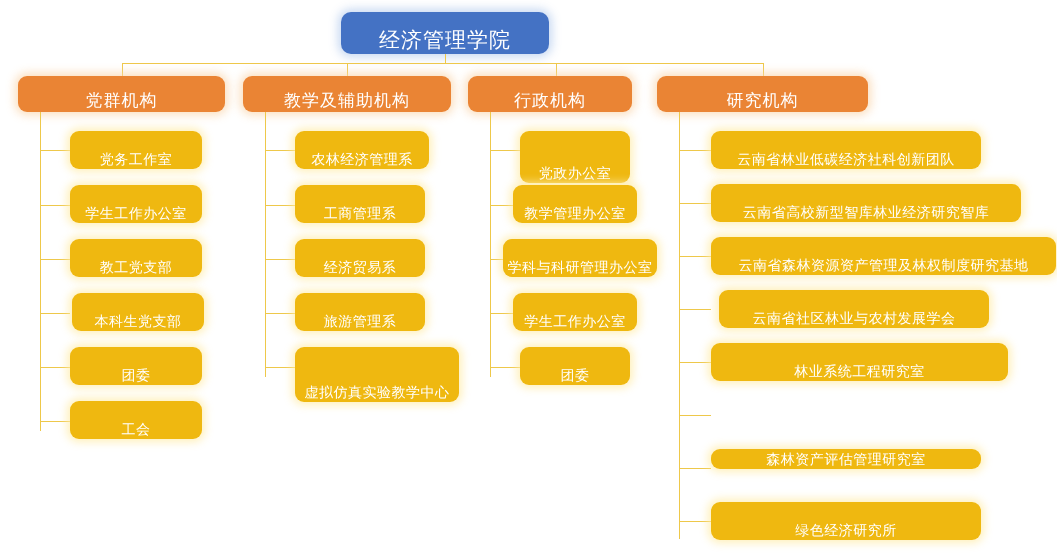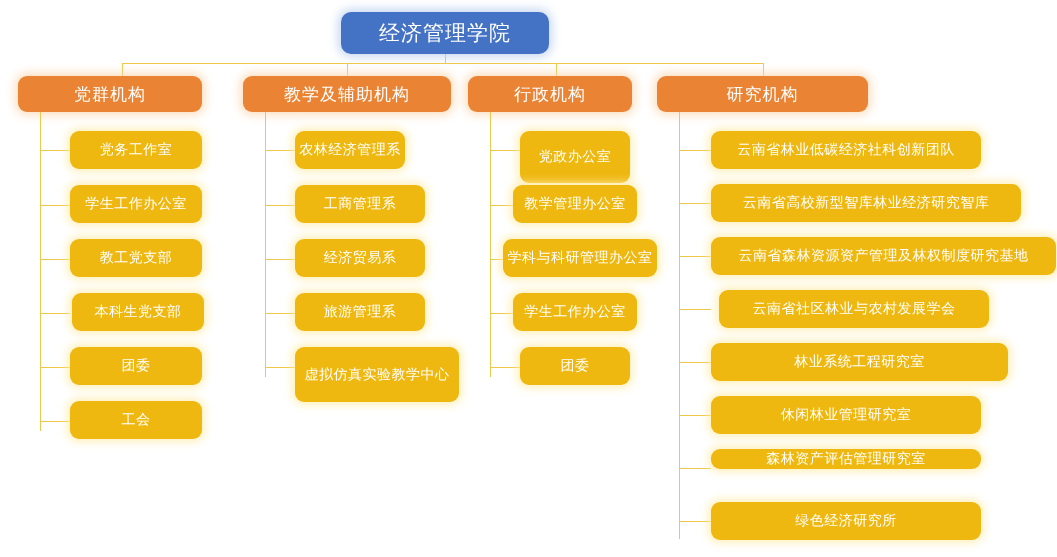--- a/index.html
+++ b/index.html
@@ -26,21 +26,21 @@
     background: #eec84a;
   }
   .conn.v { width: 1px; }
   .conn.h { height: 1px; }
 
   
   .node {
     position: absolute;
     box-sizing: border-box;
     display: flex;
-    align-items: center;
+    align-items: flex-end;
     justify-content: center;
     color: #ffffff;
     text-align: center;
     white-space: nowrap;
     letter-spacing: 1px;
     border-radius: 9px;
     box-shadow: 0 0 9px 3px rgba(255, 235, 180, 0.75);
   }
 
   .node.root {
@@ -74,21 +74,21 @@
 
   <div class="conn v" style="left:445px; top:54px; height:9px;"></div>
 
   <div class="conn h" style="left:122px; top:63px; width:641px;"></div>
 
   <div class="conn v" style="left:122px; top:63px; height:13px;"></div>
   <div class="conn v" style="left:347px; top:63px; height:13px;"></div>
   <div class="conn v" style="left:556px; top:63px; height:13px;"></div>
   <div class="conn v" style="left:763px; top:63px; height:13px;"></div>
 
-  <div class="node branch" style="left:18px; top:76px; width:184px; height:36px;">
+  <div class="node branch" style="left:18px; top:76px; width:207px; height:36px;">
     <span>党群机构</span>
   </div>
   <div class="conn v" style="left:40px; top:112px; height:319px;"></div>
   <div class="conn h" style="left:40px; top:150px; width:30px;"></div>
   <div class="conn h" style="left:40px; top:205px; width:30px;"></div>
   <div class="conn h" style="left:40px; top:259px; width:30px;"></div>
   <div class="conn h" style="left:40px; top:313px; width:30px;"></div>
   <div class="conn h" style="left:40px; top:367px; width:30px;"></div>
   <div class="conn h" style="left:40px; top:421px; width:30px;"></div>
 
@@ -114,21 +114,21 @@
   <div class="node branch" style="left:243px; top:76px; width:208px; height:36px;">
     <span>教学及辅助机构</span>
   </div>
   <div class="conn v" style="left:265px; top:112px; height:265px;"></div>
   <div class="conn h" style="left:265px; top:150px; width:30px;"></div>
   <div class="conn h" style="left:265px; top:205px; width:30px;"></div>
   <div class="conn h" style="left:265px; top:259px; width:30px;"></div>
   <div class="conn h" style="left:265px; top:313px; width:30px;"></div>
   <div class="conn h" style="left:265px; top:367px; width:30px;"></div>
 
-  <div class="node leaf" style="left:295px; top:131px; width:110px; height:38px;">
+  <div class="node leaf" style="left:295px; top:131px; width:134px; height:38px;">
     <span>农林经济管理系</span>
   </div>
   <div class="node leaf" style="left:295px; top:185px; width:130px; height:38px;">
     <span>工商管理系</span>
   </div>
   <div class="node leaf" style="left:295px; top:239px; width:130px; height:38px;">
     <span>经济贸易系</span>
   </div>
   <div class="node leaf" style="left:295px; top:293px; width:130px; height:38px;">
     <span>旅游管理系</span>
@@ -184,23 +184,20 @@
   </div>
   <div class="node leaf" style="left:711px; top:237px; width:345px; height:38px;">
     <span>云南省森林资源资产管理及林权制度研究基地</span>
   </div>
   <div class="node leaf" style="left:711px; top:290px; width:270px; height:38px;margin-left:8px;">
     <span>云南省社区林业与农村发展学会</span>
   </div>
   <div class="node leaf" style="left:711px; top:343px; width:297px; height:38px;">
     <span>林业系统工程研究室</span>
   </div>
-  <div class="node leaf" style="left:711px; top:396px; width:270px; height:38px;">
-    <span>休闲林业管理研究室</span>
-  </div>
   <div class="node leaf" style="left:711px; top:449px; width:270px; height:20px;">
     <span>森林资产评估管理研究室</span>
   </div>
   <div class="node leaf" style="left:711px; top:502px; width:270px; height:38px;">
     <span>绿色经济研究所</span>
   </div>
 
 </div>
 
 </body></html>

